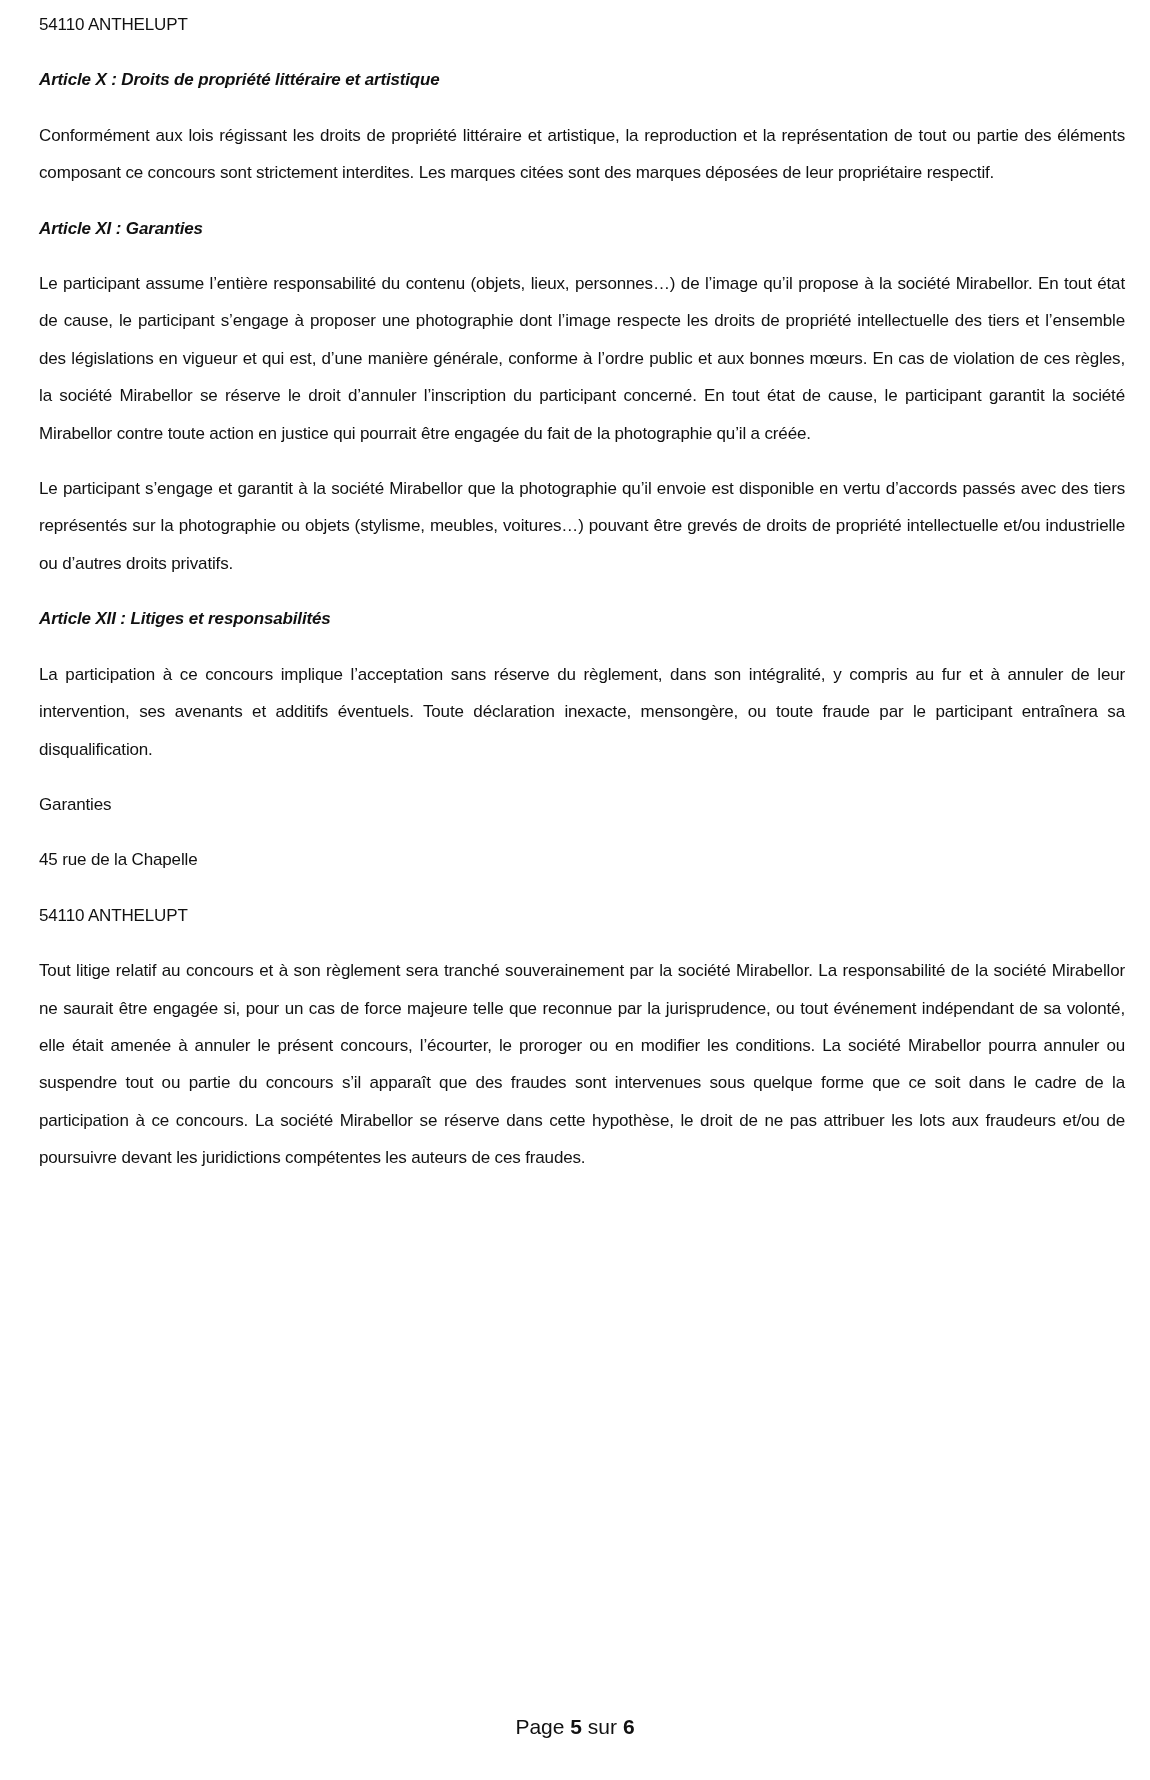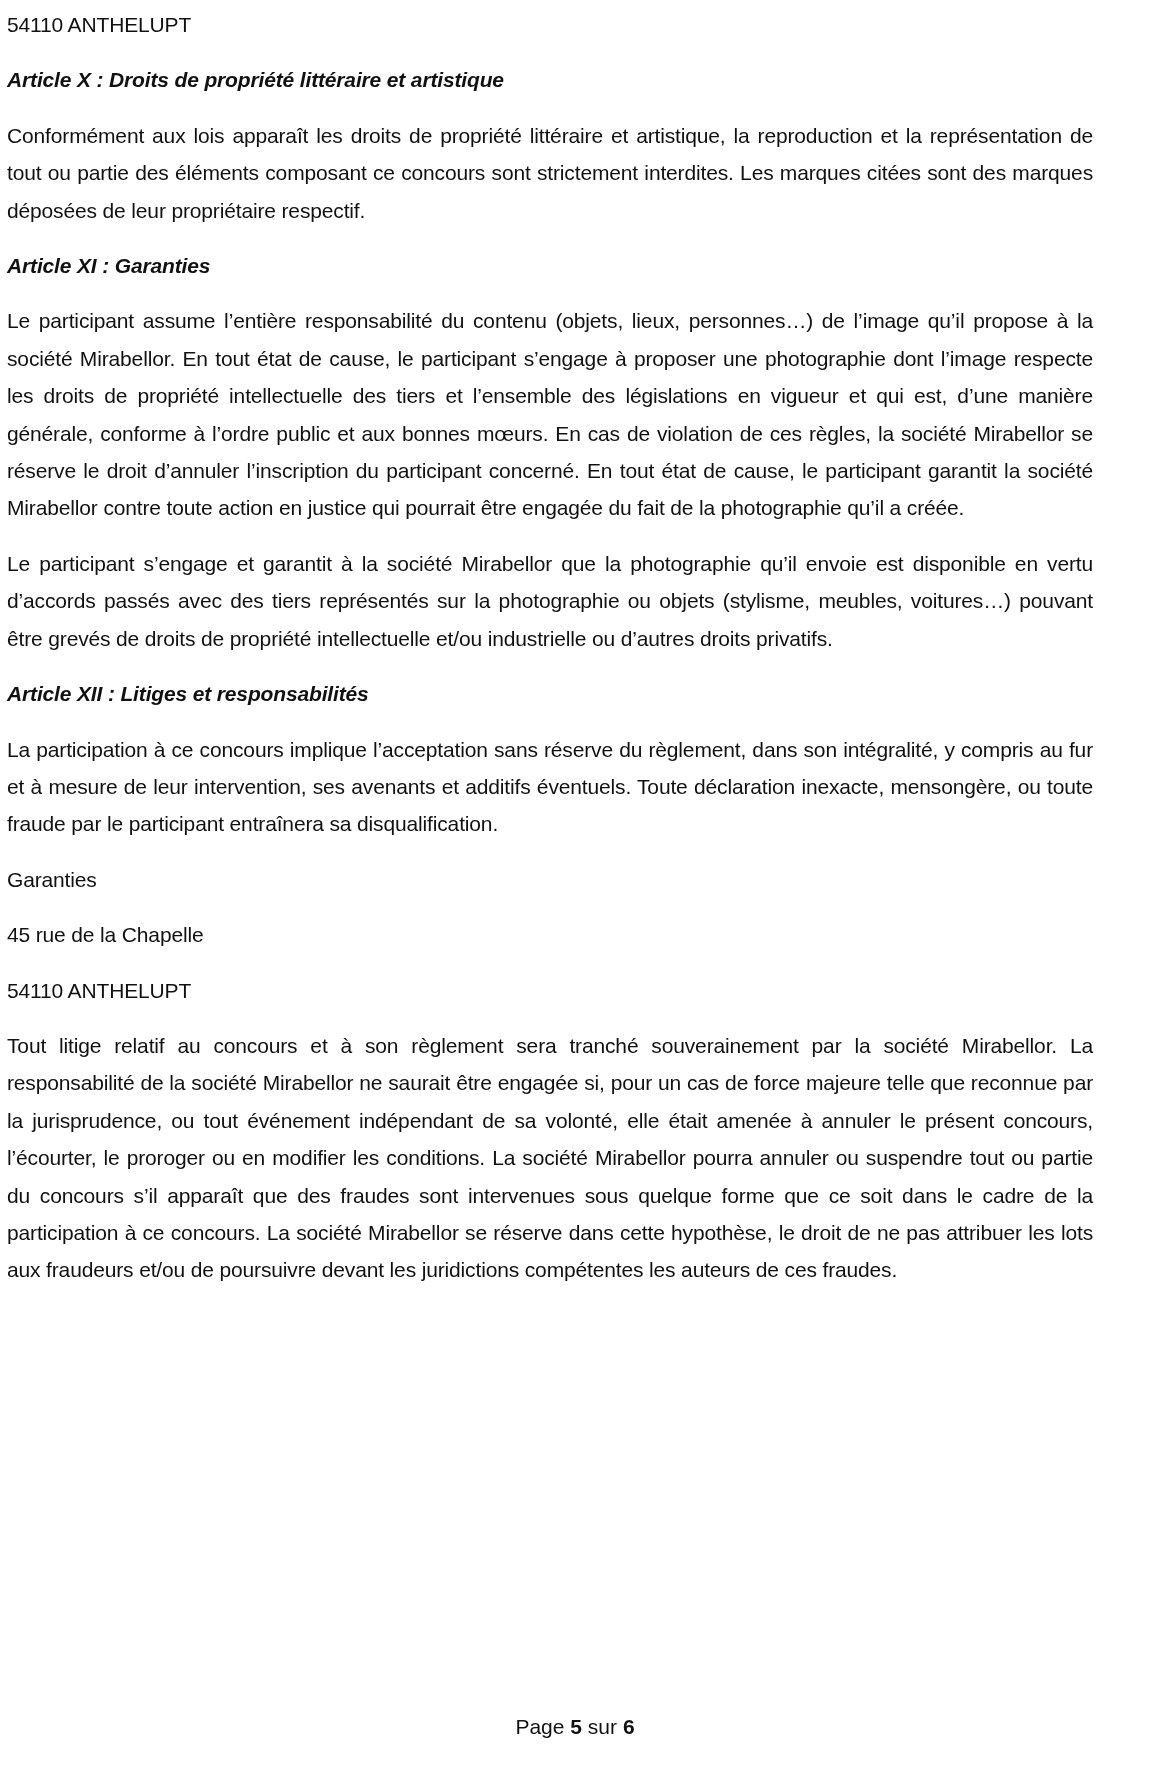--- a/index.html
+++ b/index.html
@@ -2,49 +2,49 @@
 <html><head>
 <meta charset="utf-8">
 <style>
   html, body { margin: 0; padding: 0; background: #ffffff; }
   body {
     width: 1150px; height: 1780px; position: relative; overflow: hidden;
     font-family: "Liberation Sans", "DejaVu Sans", sans-serif;
     color: #111111;
   }
   .page {
-    position: absolute; left: 7px; top: 6px; width: 1086px;
-    font-size: 21px; line-height: 37.4px;
+    position: absolute; left: 39px; top: 6px; width: 1086px;
+    font-size: 17px; line-height: 37.4px;
     letter-spacing: -0.15px;
   }
   .block { margin: 0 0 18px 0; }
   .justify { text-align: justify; text-align-last: left; }
   .heading { font-weight: bold; font-style: italic; }
   .footer {
     position: absolute; left: 0; width: 1150px; top: 1712px;
     text-align: center; font-size: 21px; line-height: 30px;
     font-family: "Liberation Sans", "DejaVu Sans", sans-serif;
   }
   .footer b { font-weight: bold; }
 </style>
 </head>
 <body>
 
 <div class="page">
   <div class="block">54110 ANTHELUPT</div>
 
   <div class="block heading">Article X : Droits de propriété littéraire et artistique</div>
-  <div class="block justify">Conformément aux lois apparaît les droits de propriété littéraire et artistique, la reproduction et la représentation de tout ou partie des éléments composant ce concours sont strictement interdites. Les marques citées sont des marques déposées de leur propriétaire respectif.</div>
+  <div class="block justify">Conformément aux lois régissant les droits de propriété littéraire et artistique, la reproduction et la représentation de tout ou partie des éléments composant ce concours sont strictement interdites. Les marques citées sont des marques déposées de leur propriétaire respectif.</div>
 
   <div class="block heading">Article XI : Garanties</div>
   <div class="block justify">Le participant assume l’entière responsabilité du contenu (objets, lieux, personnes…) de l’image qu’il propose à la société Mirabellor. En tout état de cause, le participant s’engage à proposer une photographie dont l’image respecte les droits de propriété intellectuelle des tiers et l’ensemble des législations en vigueur et qui est, d’une manière générale, conforme à l’ordre public et aux bonnes mœurs. En cas de violation de ces règles, la société Mirabellor se réserve le droit d’annuler l’inscription du participant concerné. En tout état de cause, le participant garantit la société Mirabellor contre toute action en justice qui pourrait être engagée du fait de la photographie qu’il a créée.</div>
   <div class="block justify">Le participant s’engage et garantit à la société Mirabellor que la photographie qu’il envoie est disponible en vertu d’accords passés avec des tiers représentés sur la photographie ou objets (stylisme, meubles, voitures…) pouvant être grevés de droits de propriété intellectuelle et/ou industrielle ou d’autres droits privatifs.</div>
 
   <div class="block heading">Article XII : Litiges et responsabilités</div>
-  <div class="block justify">La participation à ce concours implique l’acceptation sans réserve du règlement, dans son intégralité, y compris au fur et à mesure de leur intervention, ses avenants et additifs éventuels. Toute déclaration inexacte, mensongère, ou toute fraude par le participant entraînera sa disqualification.</div>
+  <div class="block justify">La participation à ce concours implique l’acceptation sans réserve du règlement, dans son intégralité, y compris au fur et à annuler de leur intervention, ses avenants et additifs éventuels. Toute déclaration inexacte, mensongère, ou toute fraude par le participant entraînera sa disqualification.</div>
 
   <div class="block">Garanties</div>
   <div class="block">45 rue de la Chapelle</div>
   <div class="block">54110 ANTHELUPT</div>
 
   <div class="block justify">Tout litige relatif au concours et à son règlement sera tranché souverainement par la société Mirabellor. La responsabilité de la société Mirabellor ne saurait être engagée si, pour un cas de force majeure telle que reconnue par la jurisprudence, ou tout événement indépendant de sa volonté, elle était amenée à annuler le présent concours, l’écourter, le proroger ou en modifier les conditions. La société Mirabellor pourra annuler ou suspendre tout ou partie du concours s’il apparaît que des fraudes sont intervenues sous quelque forme que ce soit dans le cadre de la participation à ce concours. La société Mirabellor se réserve dans cette hypothèse, le droit de ne pas attribuer les lots aux fraudeurs et/ou de poursuivre devant les juridictions compétentes les auteurs de ces fraudes.</div>
 </div>
 
 <div class="footer">
   <span>Page</span>

